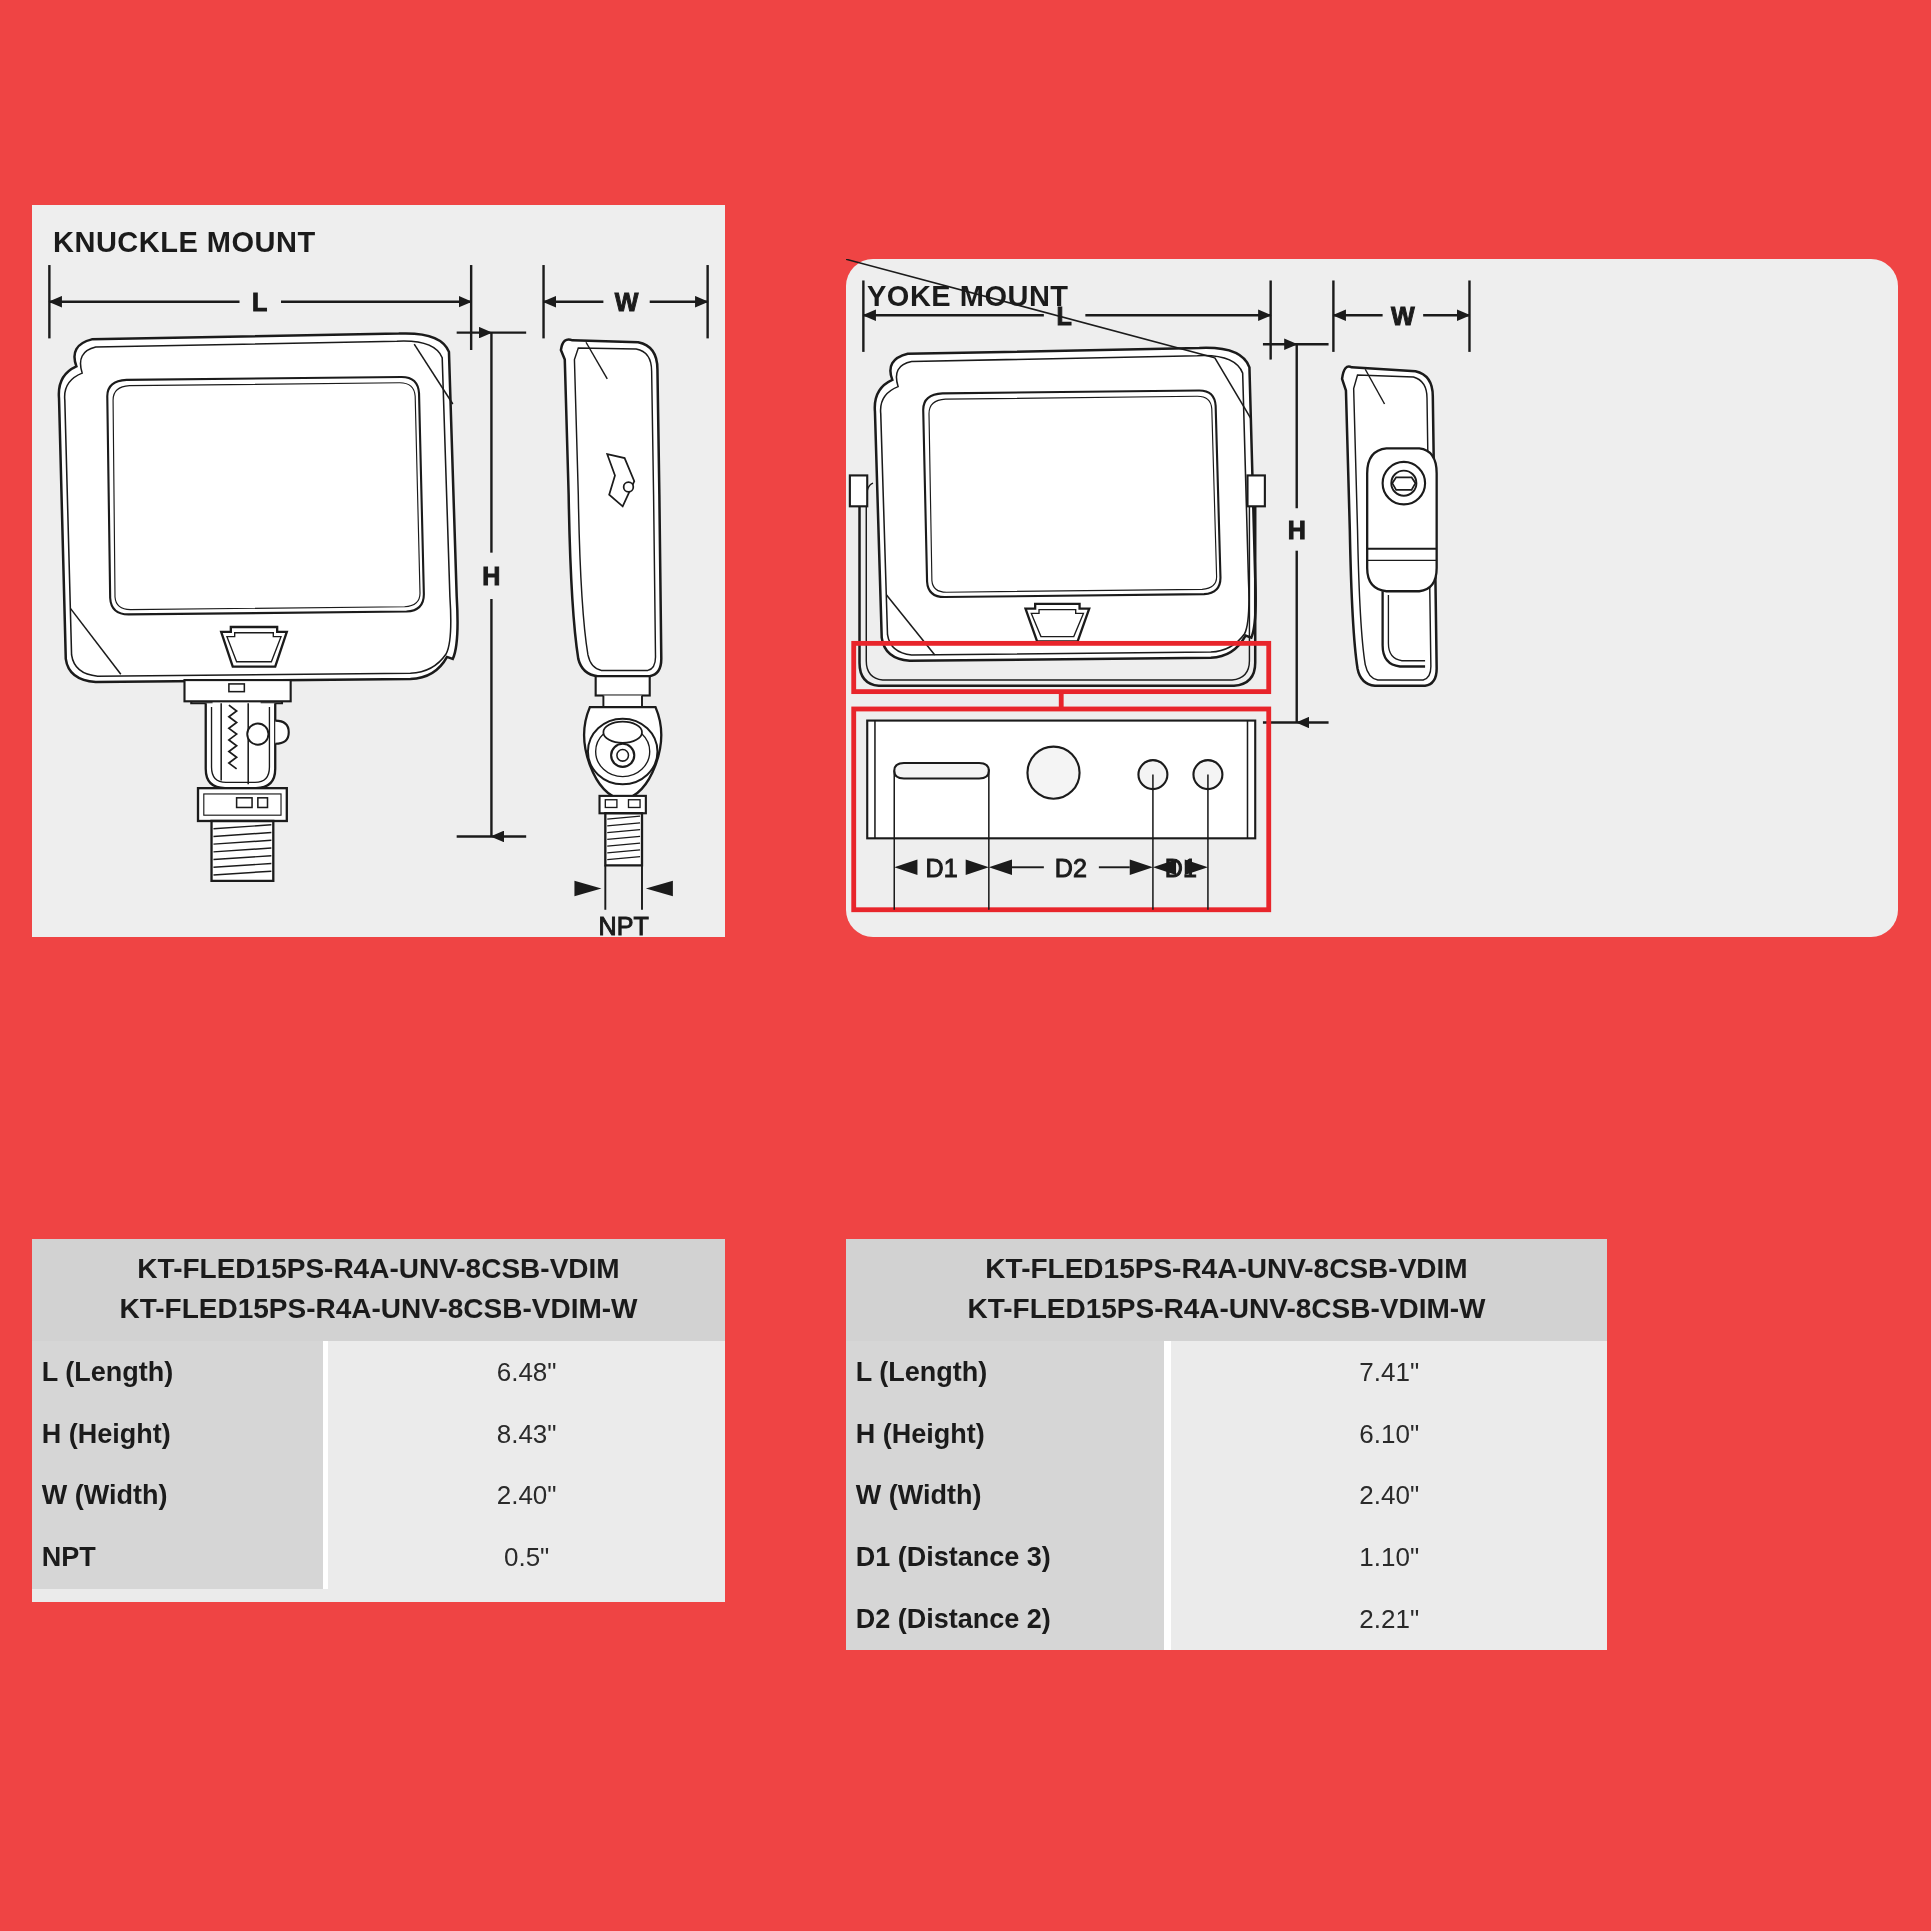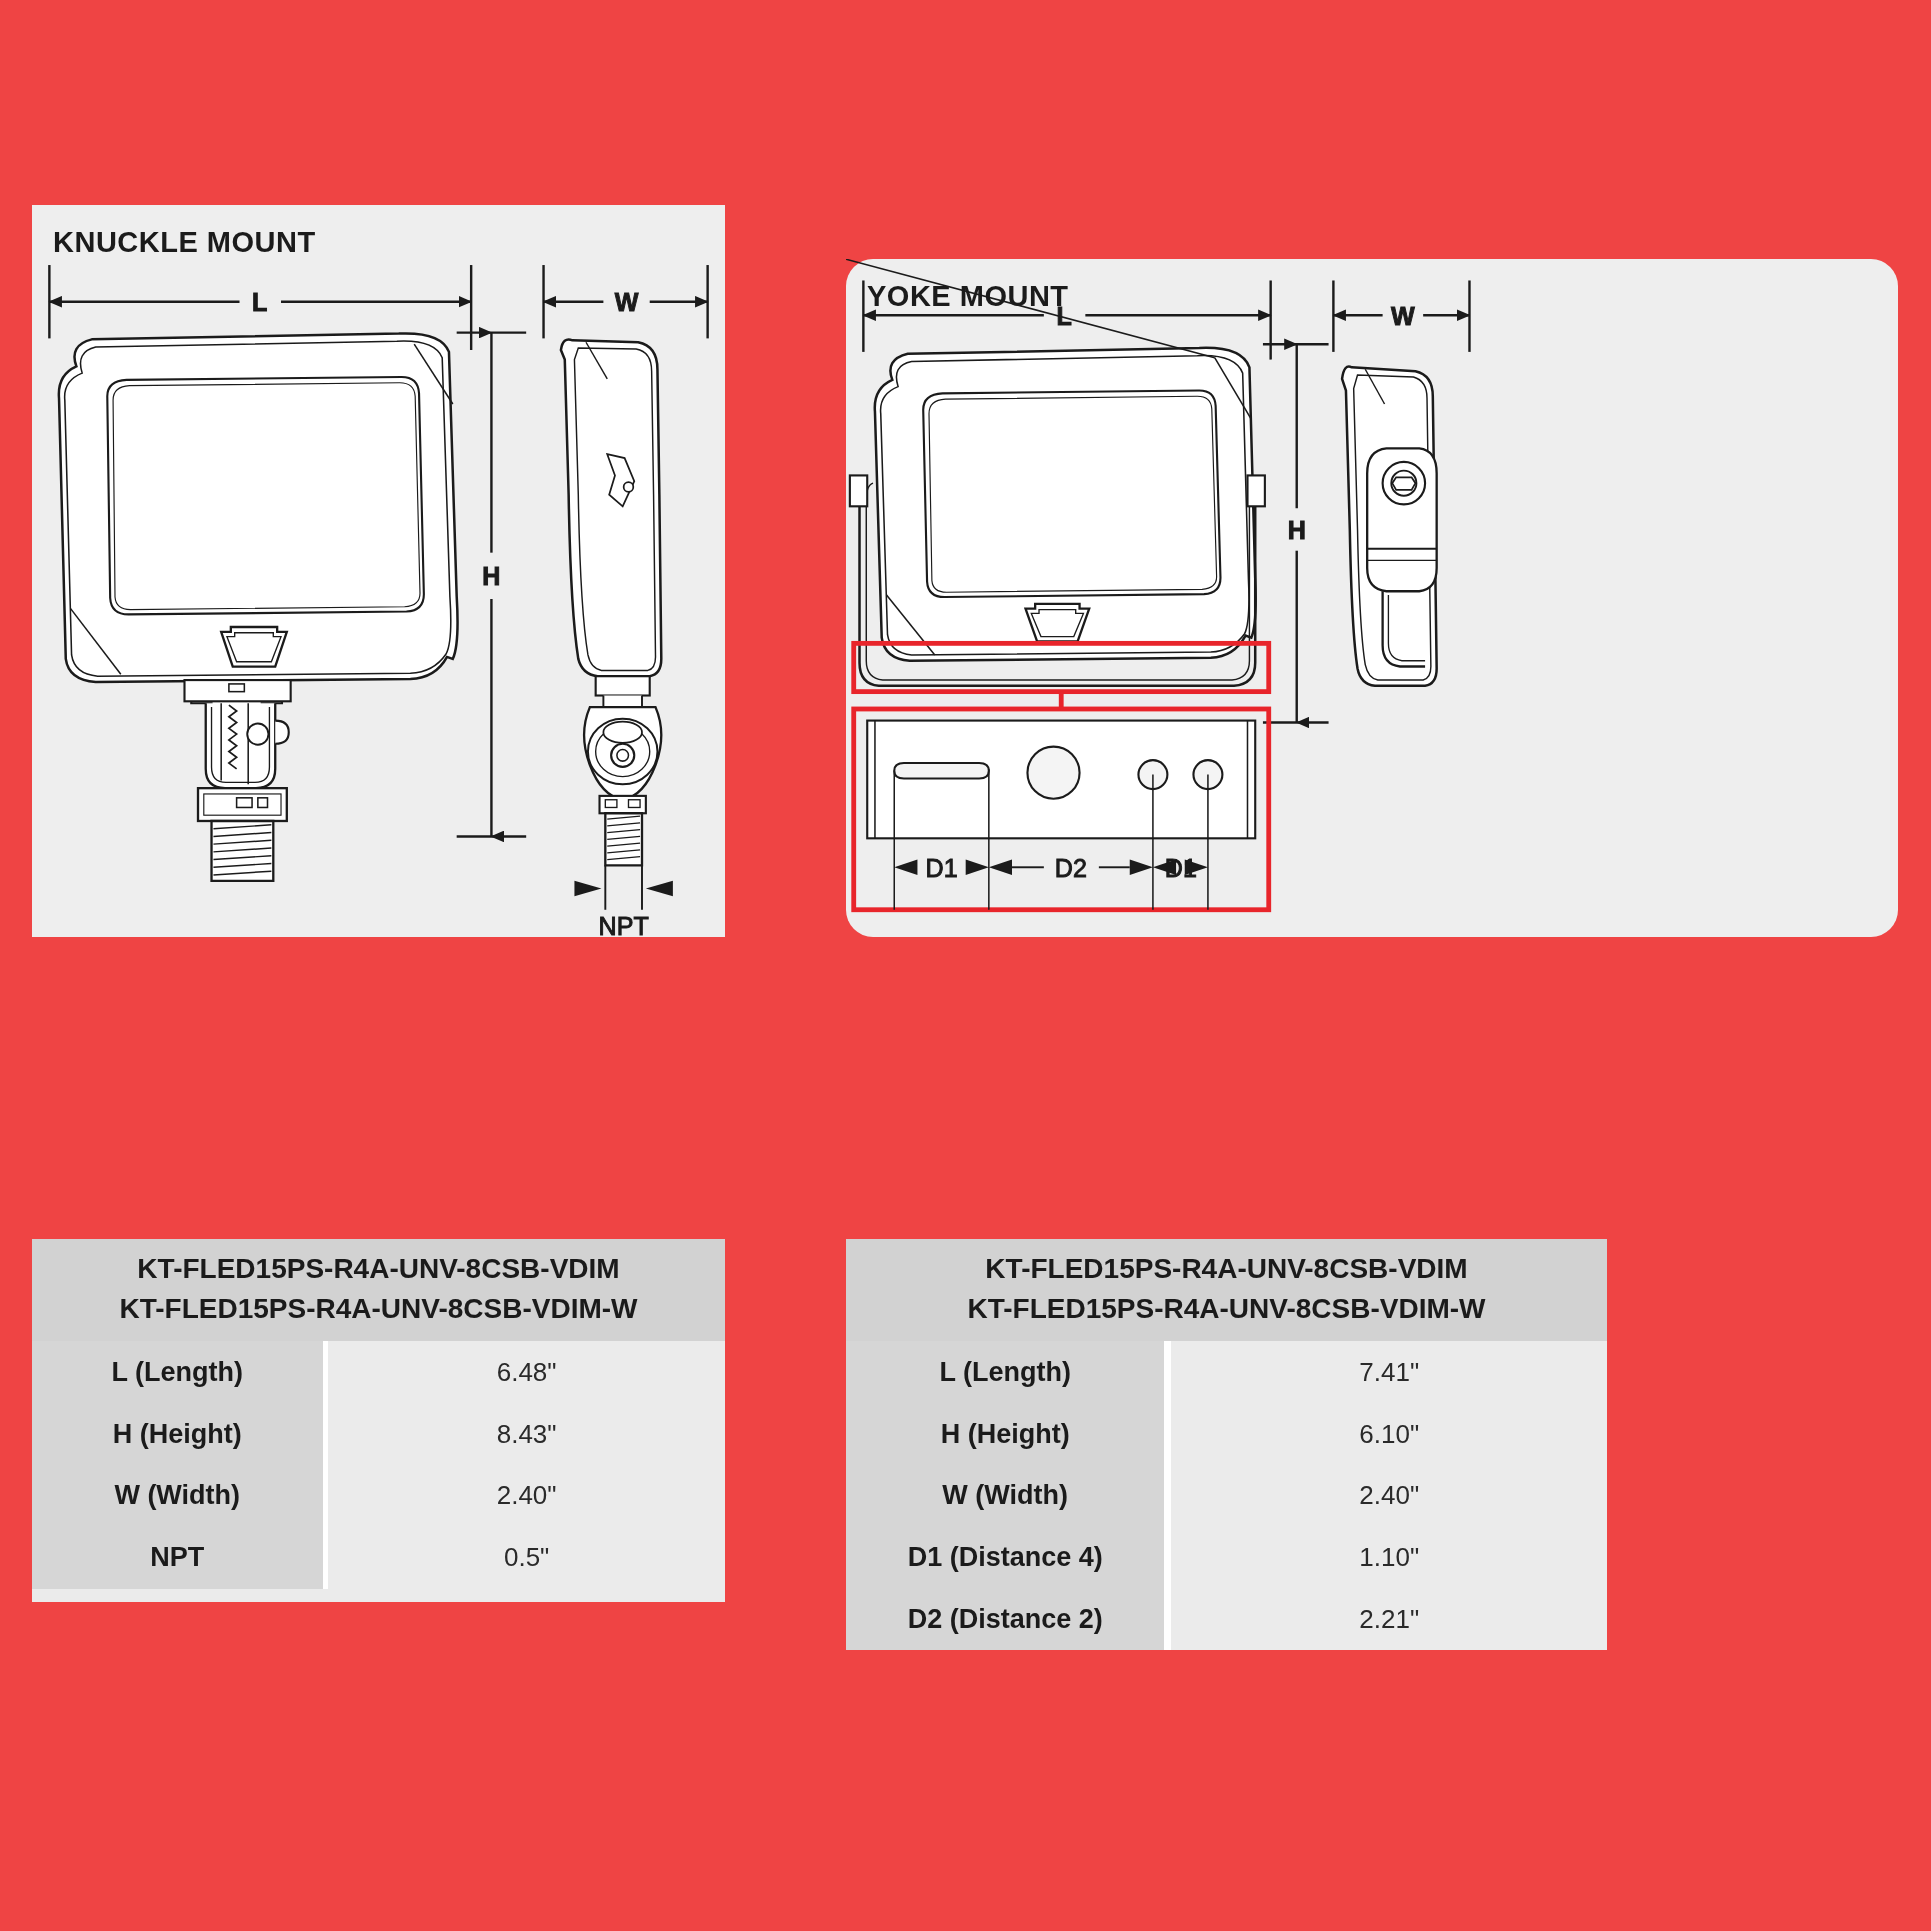--- a/index.html
+++ b/index.html
@@ -46,21 +46,21 @@
     font-weight: bold;
     color: #1b1b1b;
     padding: 9.7px 5.8px 11.6px 5.8px;
     font-size: 28px;
     line-height: 1.45;
     white-space: nowrap;
   }
   .spec-table .hdr .ln { display: block; }
   .spec-table td.lbl {
     background: #d6d6d6;
-    text-align: center;
+    text-align: left;
     font-weight: bold;
     font-size: 27px;
     color: #1b1b1b;
     padding: 15.4px 9.7px;
     white-space: nowrap;
   }
   .spec-table td.val {
     background: #ebebeb;
     text-align: center;
     font-size: 26px;
@@ -408,21 +408,21 @@
         <td class="lbl lbl-w-right">H (Height)</td>
         <td class="gap-col"></td>
         <td class="val val-w-right">6.10"</td>
       </tr>
       <tr>
         <td class="lbl lbl-w-right">W (Width)</td>
         <td class="gap-col"></td>
         <td class="val val-w-right">2.40"</td>
       </tr>
       <tr>
-        <td class="lbl lbl-w-right">D1 (Distance 4)</td>
+        <td class="lbl lbl-w-right">D1 (Distance 3)</td>
         <td class="gap-col"></td>
         <td class="val val-w-right">1.10"</td>
       </tr>
       <tr>
         <td class="lbl lbl-w-right">D2 (Distance 2)</td>
         <td class="gap-col"></td>
         <td class="val val-w-right">2.21"</td>
       </tr>
     </tbody>
   </table>

